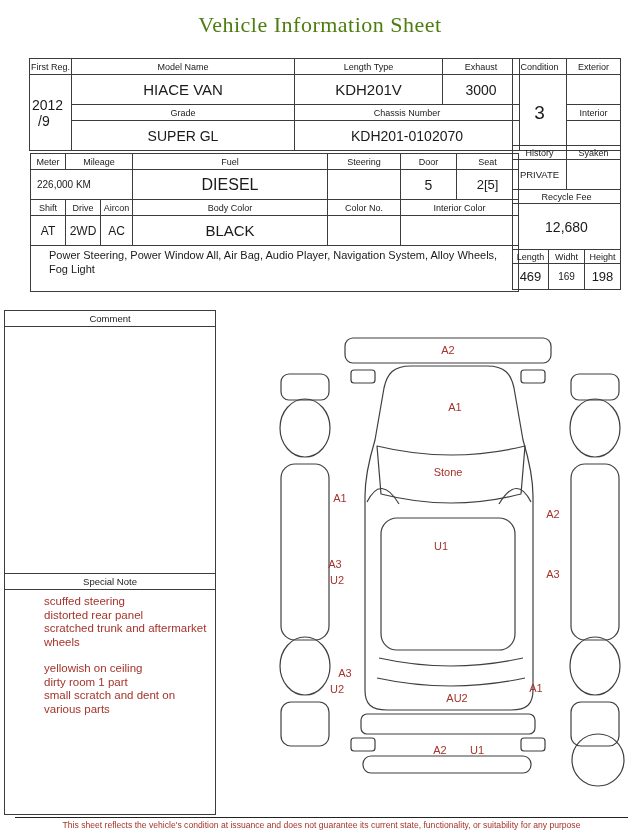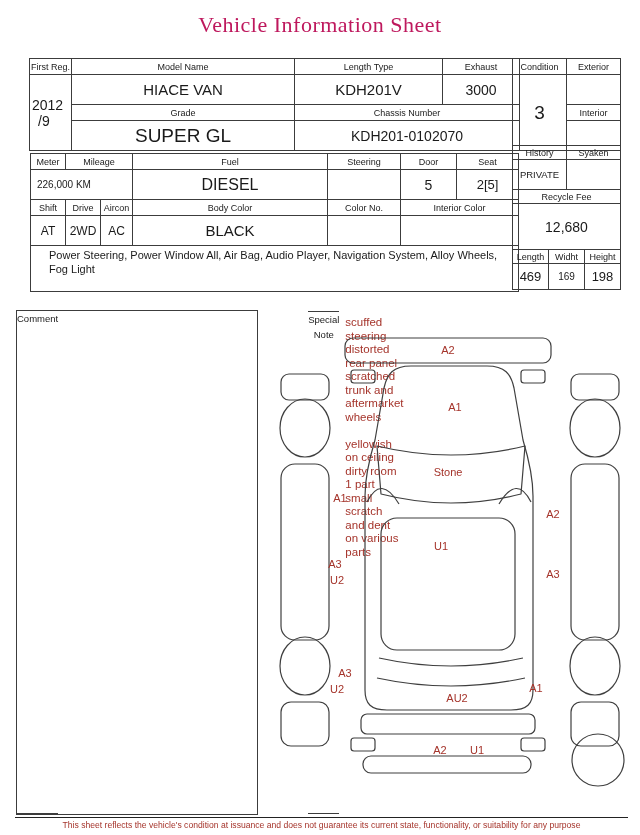--- a/index.html
+++ b/index.html
@@ -1,33 +1,33 @@
 <!DOCTYPE html>
 <html style="--red: #a5342b; --ink: #1a1a1a; --line: #3c3c3c;"><head>
 <meta charset="utf-8">
 <style>
   :root{ --red:#a5342b; --ink:#1a1a1a; --line:#3c3c3c; }
   html,body{margin:0;padding:0;background:#fff;}
   #sheet{position:relative;width:640px;height:835px;background:#fff;
          font-family:"Liberation Sans",sans-serif;overflow:hidden;}
   .title{position:absolute;top:12px;left:0;width:100%;text-align:center;
-         font-family:"Liberation Serif",serif;font-size:22px;color:#be185d;letter-spacing:.5px;}
+         font-family:"Liberation Serif",serif;font-size:22px;color:#4d7c0f;letter-spacing:.5px;}
   table.grid{border-collapse:collapse;table-layout:fixed;position:absolute;}
   .grid th,.grid td{border:1px solid var(--line);padding:0;text-align:center;
          vertical-align:middle;font-weight:normal;color:var(--ink);overflow:hidden;}
   .grid th{font-size:9px;}
   .v{color:var(--red);}
-  .panel{position:absolute;left:16px;top:310px;width:242px;height:505px;
-         border:1px solid var(--line);display:flex;flex-direction:row;box-sizing:border-box;}
+  .panel{position:absolute;left:4px;top:310px;width:212px;height:505px;
+         border:1px solid var(--line);display:flex;flex-direction:column;box-sizing:border-box;}
   .panel-h{flex:0 0 15px;line-height:15px;font-size:9.5px;text-align:center;
          border-bottom:1px solid var(--line);color:var(--ink);}
   .note-h{border-top:1px solid var(--line);}
   .comment-body{flex:0 0 240px;font-size:11px;color:var(--red);padding:3px 5px;text-align:left;}
   .note-body{flex:1 1 auto;padding:5px 6px;font-size:11.5px;line-height:1.18;
-         color:var(--red);text-align:left;}
+         color:var(--red);text-align:left;margin-left:33px;}
   .note-line{min-height:13px;}
   #diagram{position:absolute;left:265px;top:310px;}
   .dmg{fill:var(--red);font-size:11px;font-family:"Liberation Sans",sans-serif;}
   .footer{position:absolute;left:15px;right:12px;top:817px;border-top:1px solid #222;
          padding-top:2px;text-align:center;font-size:8.6px;color:var(--red);}
 </style>
 </head>
 <body>
 
 <div id="sheet">
@@ -55,21 +55,21 @@
       </td>
       <td class="v" style="font-size:15px">HIACE VAN</td>
       <td class="v" style="font-size:15px">KDH201V</td>
       <td class="v" style="font-size:14px">3000</td>
     </tr>
     <tr style="height:16px">
       <th>Grade</th>
       <th colspan="2">Chassis Number</th>
     </tr>
     <tr style="height:30px">
-      <td class="v" style="font-size:19px">SUPER GL</td>
+      <td class="v" style="font-size:14px">SUPER GL</td>
       <td colspan="2" class="v" style="font-size:14px">KDH201-0102070</td>
     </tr>
   </tbody>
     </table>
 
   <table class="grid" style="left:512px;top:58px;width:108px">
     <colgroup>
         <col style="width:54px">
         <col style="width:54px">
       </colgroup>

